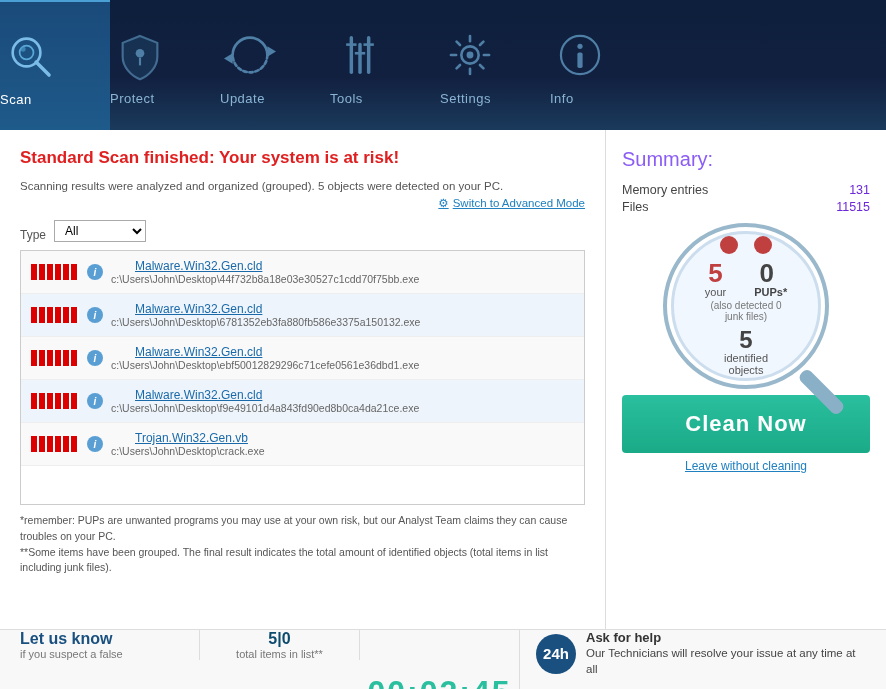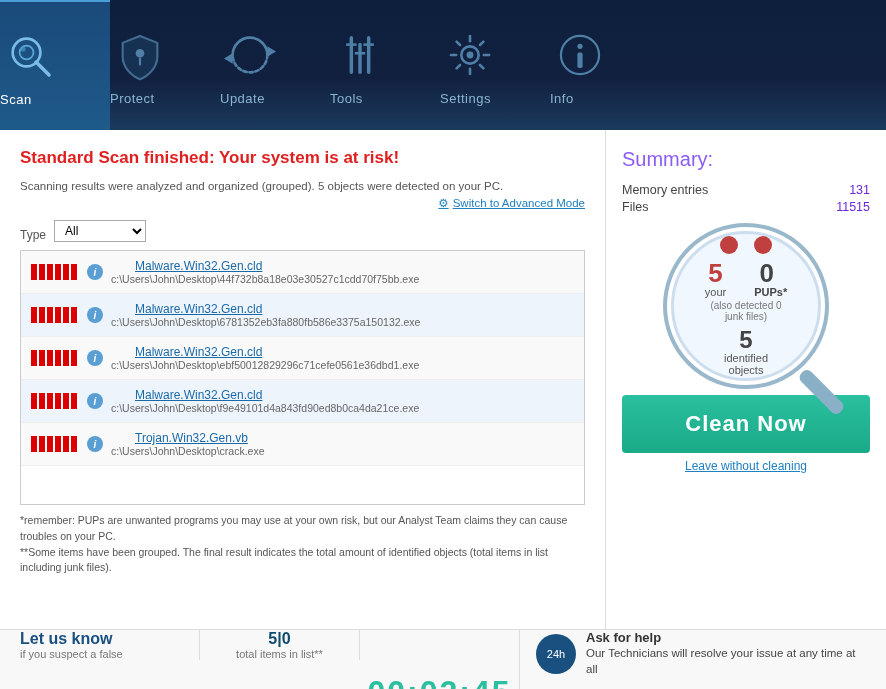--- a/index.html
+++ b/index.html
@@ -498,20 +498,20 @@
   </div>
   <div class="footer-section" style="width:160px; align-items:center;">
     <span class="footer-count">5|0</span>
     <span class="footer-sub">total items in list**</span>
   </div>
   <div class="footer-section" style="width:160px; align-items:center;">
     <span class="footer-timer">00:02:45</span>
   </div>
   <div class="footer-help">
     <div class="help-icon-circle">
-      <span class="help-icon-inner" style="font-size:11px;font-weight:normal;color:#fff;">24h</span>
+      <span class="help-icon-inner" style="font-size:15px;font-weight:bold;color:#fff;">24h</span>
     </div>
     <div>
       <div class="help-title">Ask for help</div>
       <div class="help-text">Our Technicians will resolve your issue at any time at all</div>
     </div>
   </div>
 </div>
 
 </body></html>

